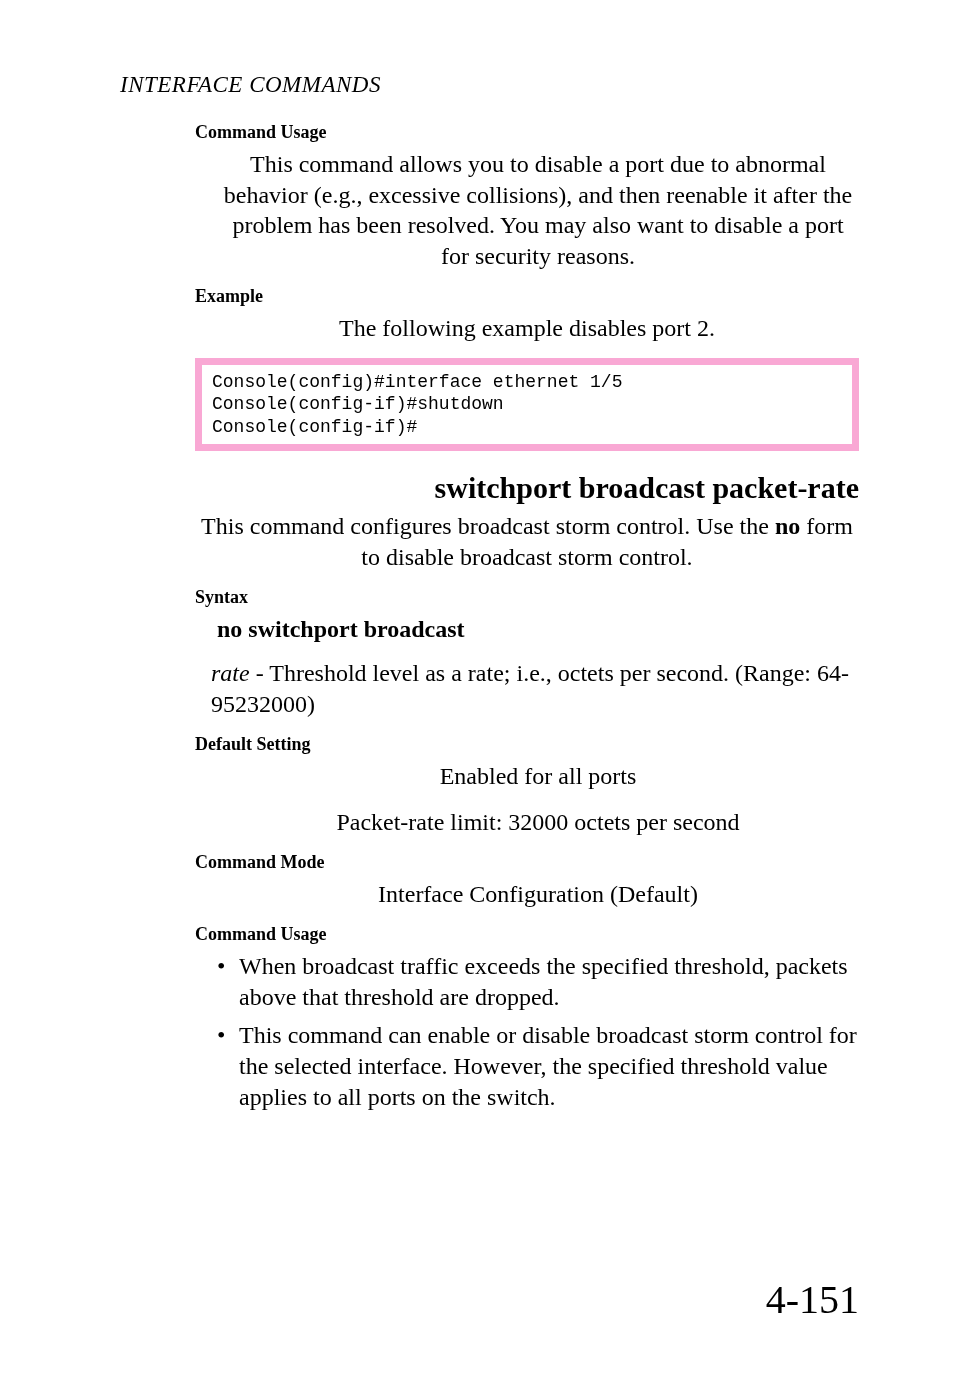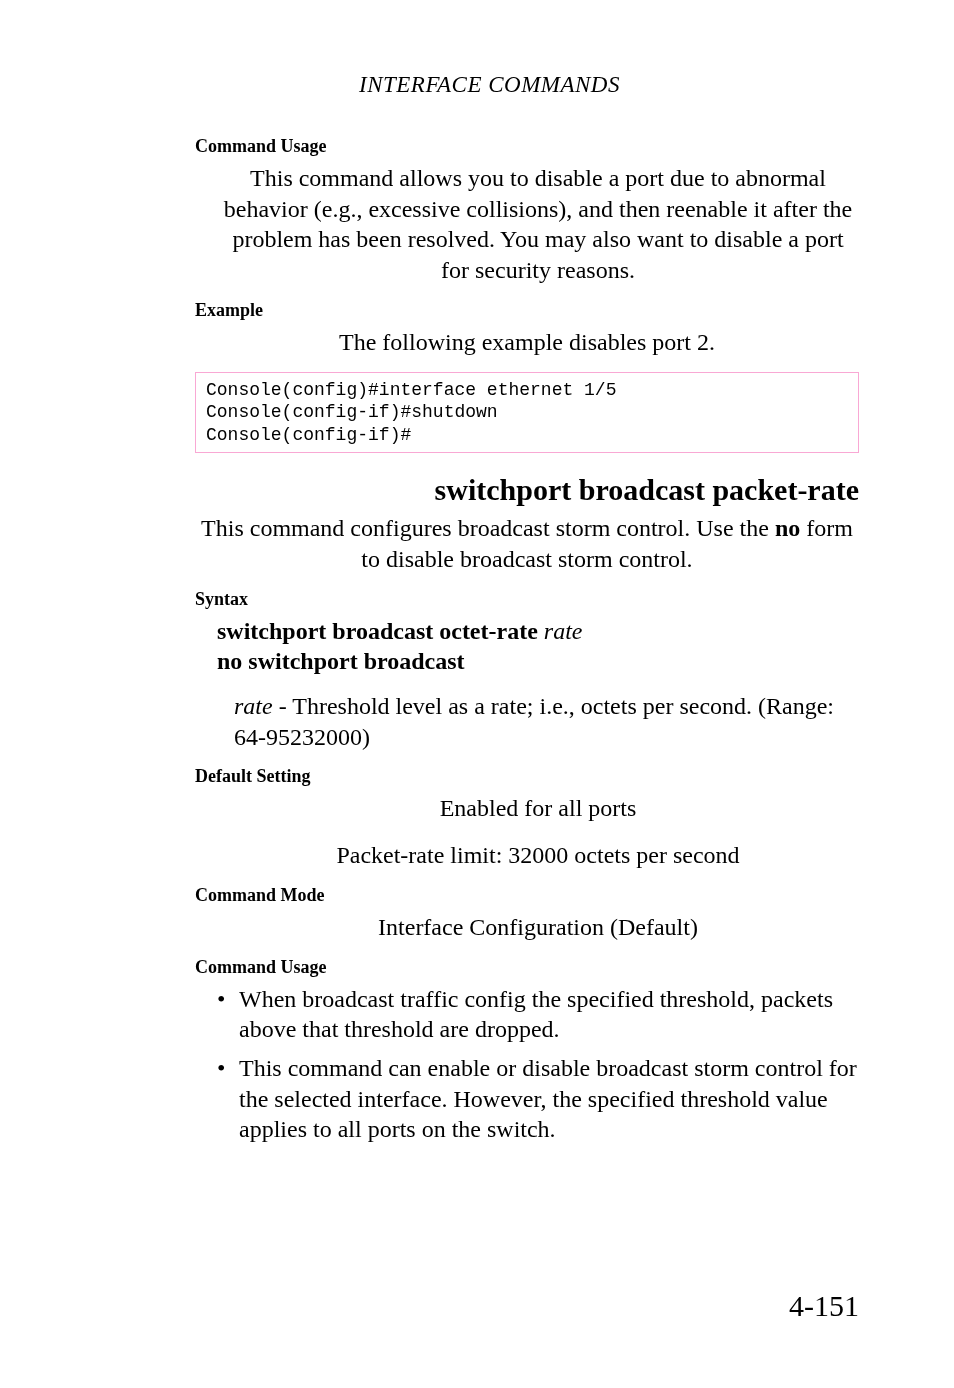--- a/index.html
+++ b/index.html
@@ -17,43 +17,43 @@
     padding: 72px 95px 60px 120px;
     box-sizing: border-box;
     height: 100%;
     position: relative;
   }
   .running-head {
     font-style: italic;
     font-variant: small-caps;
     font-family: Garamond, "Times New Roman", serif;
     font-size: 23px;
-    text-align: center;
+    text-align: left;
     letter-spacing: 0.5px;
-    margin-bottom: 38px;
+    margin-bottom: 24px;
   }
   .content {
     margin-left: 75px;
   }
   .h-sub {
     font-weight: bold;
     font-size: 18px;
     margin: 0 0 6px 0;
   }
   .body-text {
     font-size: 24px;
     line-height: 1.28;
     margin: 0 0 14px 0;
     text-align: center;
   }
   .body-text.indent {
     margin-left: 22px;
   }
   .code-box {
-    border: 1px solid #f9a8d4;
+    border: 7px solid #f9a8d4;
     padding: 6px 10px 6px 10px;
     font-family: "Courier New", monospace;
     font-size: 18px;
     line-height: 1.25;
     white-space: pre;
     margin: 4px 0 20px 0;
   }
   .h2 {
     font-weight: bold;
     font-size: 30px;
@@ -64,21 +64,21 @@
     margin-left: 22px;
     margin-bottom: 14px;
   }
   .syntax-line {
     font-size: 24px;
     line-height: 1.28;
   }
   .syntax-line .bold { font-weight: bold; }
   .syntax-line .ital { font-style: italic; }
   .param-block {
-    margin-left: 39px;
+    margin-left: 16px;
     font-size: 24px;
     line-height: 1.28;
     margin-bottom: 14px;
   }
   .param-block .ital { font-style: italic; }
   ul.bullets {
     margin: 0 0 12px 0;
     padding: 0 0 0 44px;
     list-style: none;
   }
@@ -92,21 +92,21 @@
   ul.bullets li::before {
     content: "•";
     position: absolute;
     left: -22px;
     top: 0;
   }
   .page-number {
     position: absolute;
     bottom: 65px;
     right: 95px;
-    font-size: 30px;
+    font-size: 40px;
   }
 </style>
 </head>
 <body>
 
 <div class="page">
 
   <div class="running-head">
     <span>INTERFACE COMMANDS</span>
   </div>
@@ -123,40 +123,36 @@
 Console(config-if)#</div>
 
     <p class="h2">switchport broadcast packet-rate</p>
     <p class="body-text">
       <span>This command configures broadcast storm control. Use the </span><b>no</b><span> form to disable broadcast storm control.</span>
     </p>
 
     <p class="h-sub">Syntax</p>
     <div class="syntax-block">
       <div class="syntax-line">
-        <span class="bold">switchport broadcast octet-rate</span>
-        <span class="ital">rate</span>
-      </div>
-      <div class="syntax-line">
         <span class="bold">no switchport broadcast</span>
       </div>
     </div>
     <div class="param-block">
       <span class="ital">rate</span><span> - Threshold level as a rate; i.e., octets per second. (Range: 64-95232000)</span>
     </div>
 
     <p class="h-sub">Default Setting</p>
     <p class="body-text indent" style="margin-bottom:16px">Enabled for all ports</p>
     <p class="body-text indent">Packet-rate limit: 32000 octets per second</p>
 
     <p class="h-sub">Command Mode</p>
     <p class="body-text indent">Interface Configuration (Default)</p>
 
     <p class="h-sub">Command Usage</p>
     <ul class="bullets">
-      <li>When broadcast traffic config the specified threshold, packets above that threshold are dropped.</li>
+      <li>When broadcast traffic exceeds the specified threshold, packets above that threshold are dropped.</li>
       <li>This command can enable or disable broadcast storm control for the selected interface. However, the specified threshold value applies to all ports on the switch.</li>
     </ul>
 
   </div>
 
   <div class="page-number">4-151</div>
 </div>
 
 </body></html>

